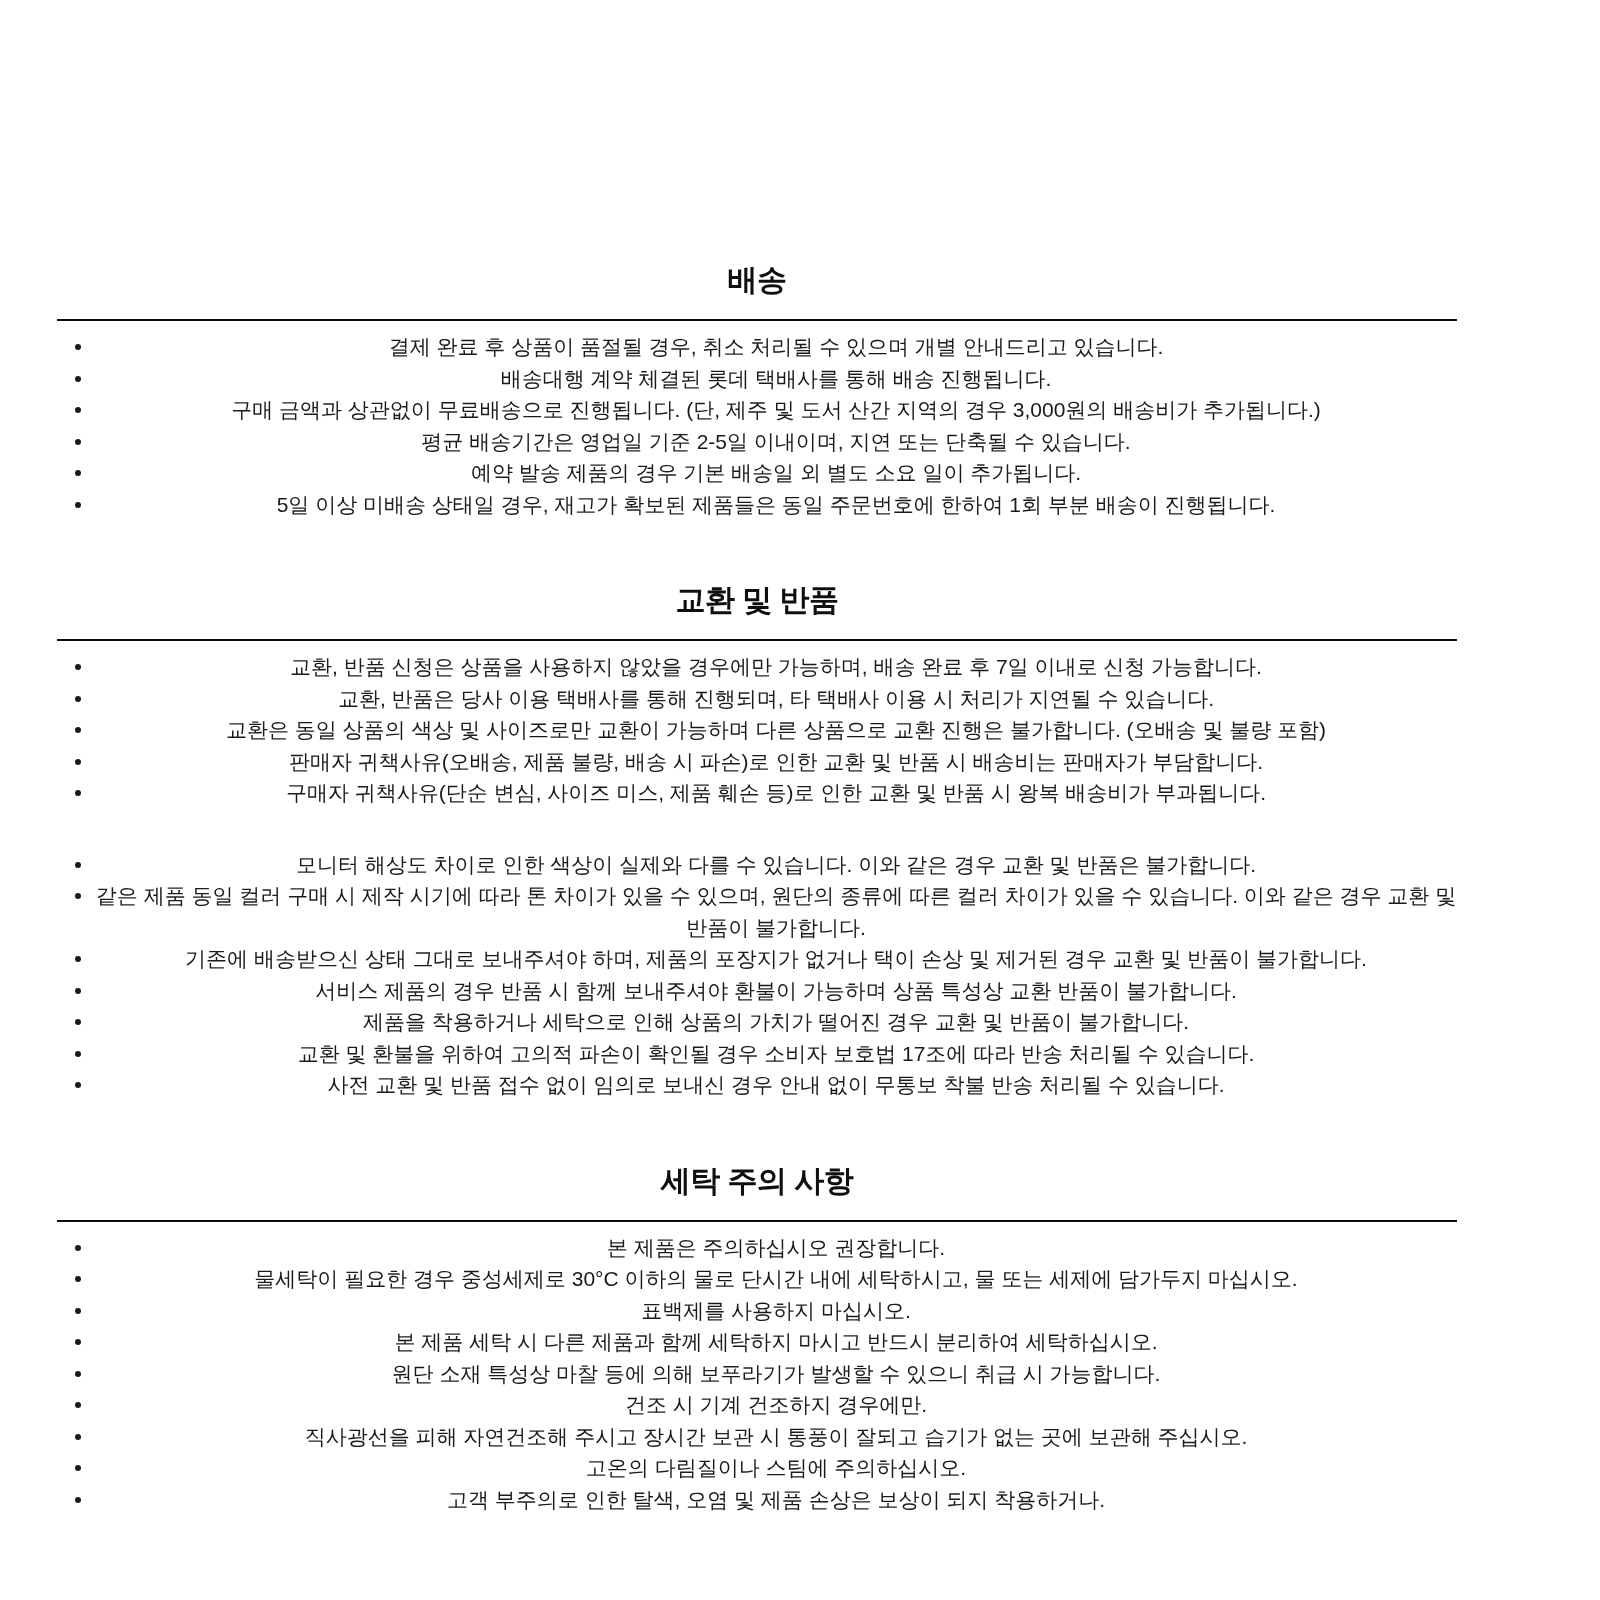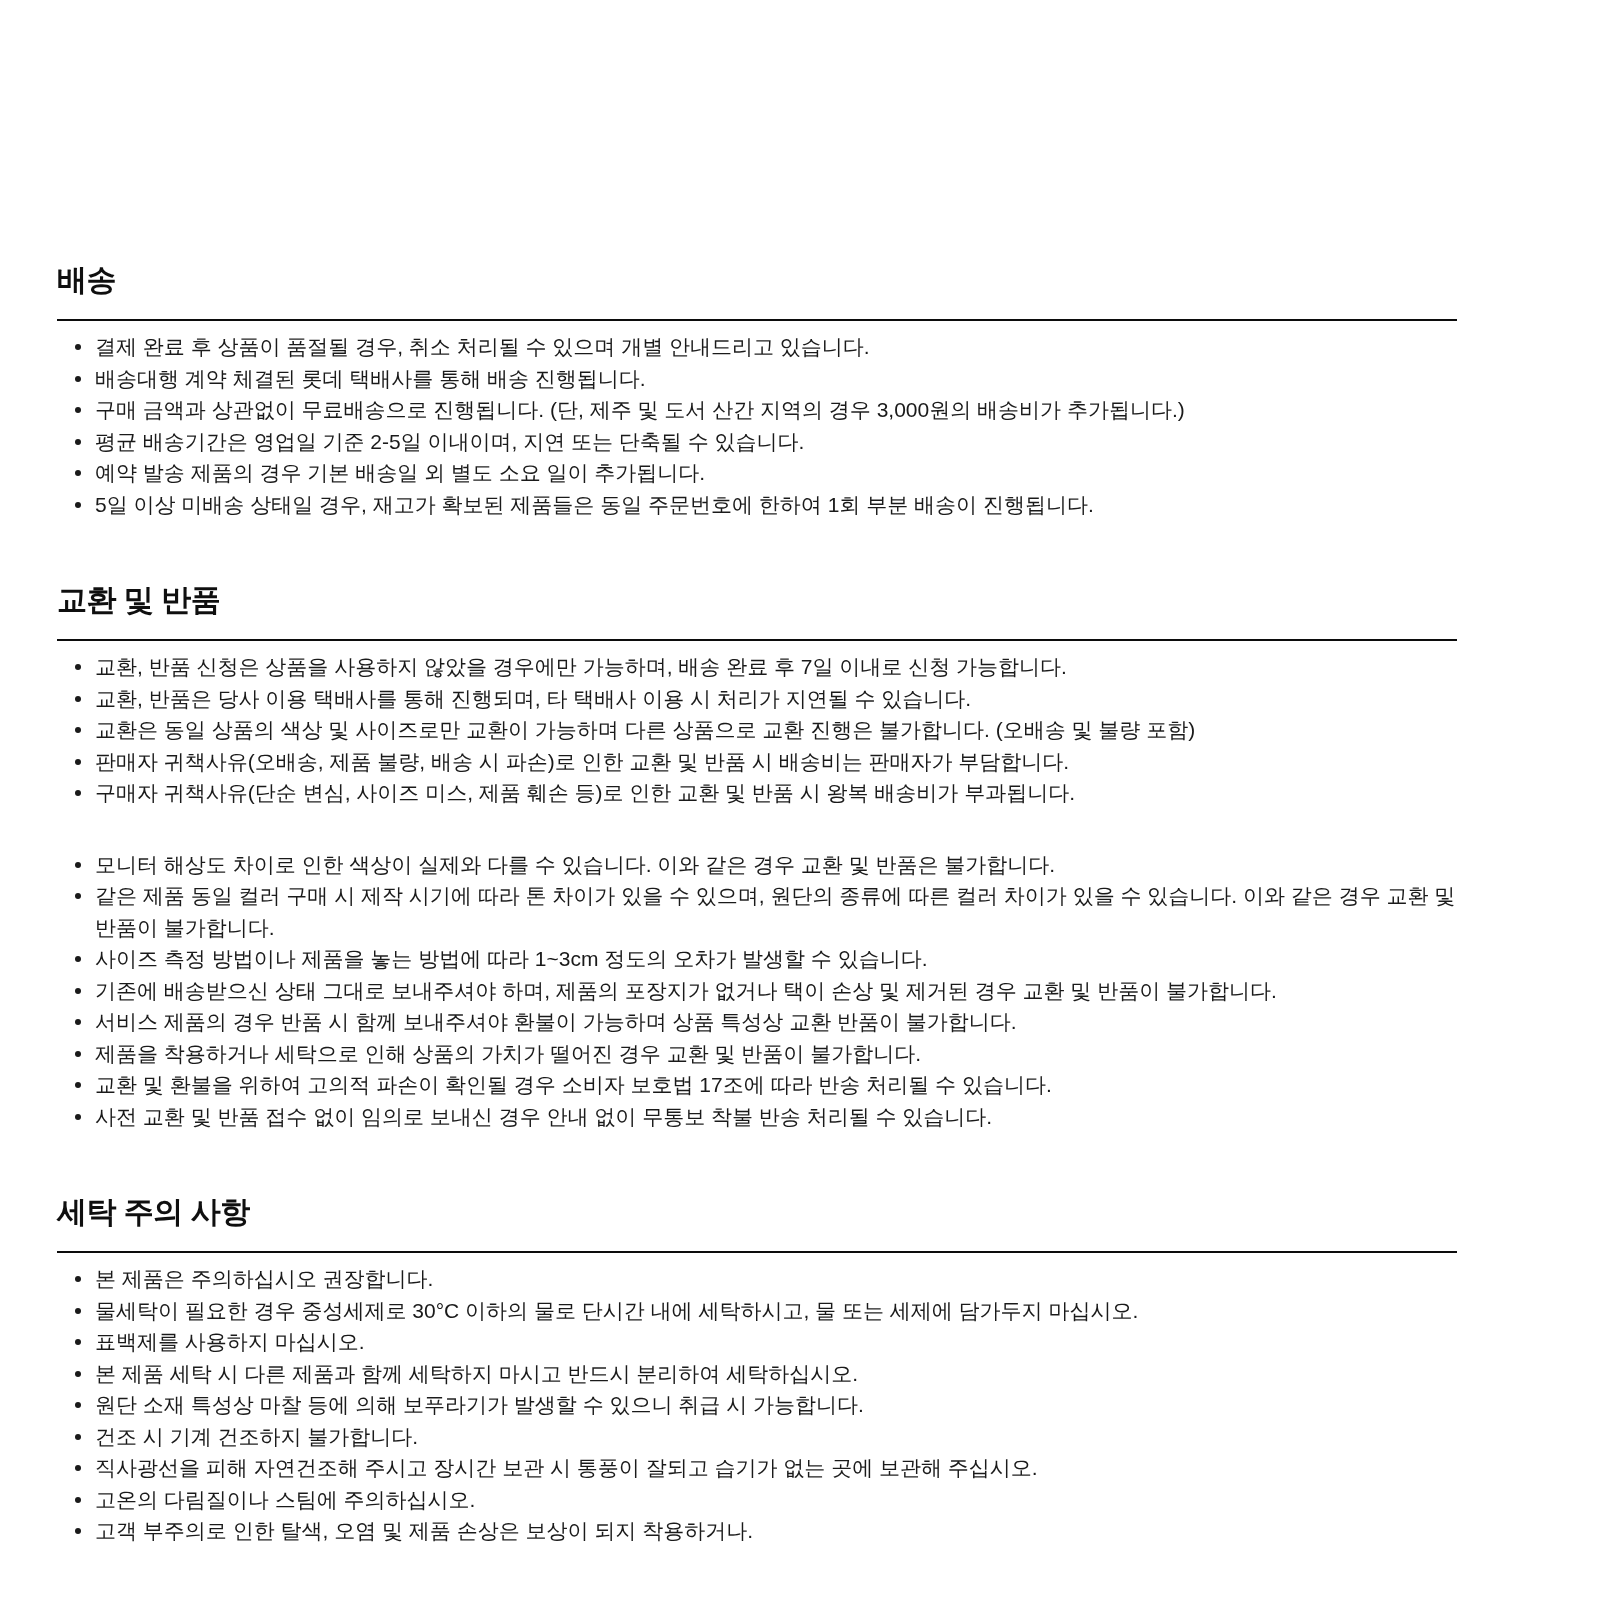--- a/index.html
+++ b/index.html
@@ -5,21 +5,21 @@
   * { margin: 0; padding: 0; box-sizing: border-box; }
   html, body { background: #ffffff; }
   body {
     width: 1600px;
     min-height: 1600px;
     font-family: "Liberation Sans", "DejaVu Sans", sans-serif;
     color: #1a1a1a;
     -webkit-font-smoothing: antialiased;
   }
   .page { padding: 262px 143px 40px 57px; }
-  .section { margin-bottom: 62px; }
+  .section { margin-bottom: 62px; text-align: center; }
   .section-title {
     font-size: 30px;
     font-weight: 700;
     color: #0f0f0f;
     letter-spacing: -0.5px;
     line-height: 1.2;
   }
   .rule {
     border: none;
     border-top: 2px solid #0c0c0c;
@@ -69,37 +69,36 @@
         <ul class="group">
           <li class="item">교환, 반품 신청은 상품을 사용하지 않았을 경우에만 가능하며, 배송 완료 후 7일 이내로 신청 가능합니다.</li>
           <li class="item">교환, 반품은 당사 이용 택배사를 통해 진행되며, 타 택배사 이용 시 처리가 지연될 수 있습니다.</li>
           <li class="item">교환은 동일 상품의 색상 및 사이즈로만 교환이 가능하며 다른 상품으로 교환 진행은 불가합니다. (오배송 및 불량 포함)</li>
           <li class="item">판매자 귀책사유(오배송, 제품 불량, 배송 시 파손)로 인한 교환 및 반품 시 배송비는 판매자가 부담합니다.</li>
           <li class="item">구매자 귀책사유(단순 변심, 사이즈 미스, 제품 훼손 등)로 인한 교환 및 반품 시 왕복 배송비가 부과됩니다.</li>
         </ul>
         <ul class="group">
           <li class="item">모니터 해상도 차이로 인한 색상이 실제와 다를 수 있습니다. 이와 같은 경우 교환 및 반품은 불가합니다.</li>
           <li class="item">같은 제품 동일 컬러 구매 시 제작 시기에 따라 톤 차이가 있을 수 있으며, 원단의 종류에 따른 컬러 차이가 있을 수 있습니다. 이와 같은 경우 교환 및 반품이 불가합니다.</li>
-          <li class="item">사이즈 측정 방법이나 제품을 놓는 방법에 따라 1~3cm 정도의 오차가 발생할 수 있습니다.</li>
           <li class="item">기존에 배송받으신 상태 그대로 보내주셔야 하며, 제품의 포장지가 없거나 택이 손상 및 제거된 경우 교환 및 반품이 불가합니다.</li>
           <li class="item">서비스 제품의 경우 반품 시 함께 보내주셔야 환불이 가능하며 상품 특성상 교환 반품이 불가합니다.</li>
           <li class="item">제품을 착용하거나 세탁으로 인해 상품의 가치가 떨어진 경우 교환 및 반품이 불가합니다.</li>
           <li class="item">교환 및 환불을 위하여 고의적 파손이 확인될 경우 소비자 보호법 17조에 따라 반송 처리될 수 있습니다.</li>
           <li class="item">사전 교환 및 반품 접수 없이 임의로 보내신 경우 안내 없이 무통보 착불 반송 처리될 수 있습니다.</li>
         </ul>
       </section>
       <section class="section">
         <h2 class="section-title">세탁 주의 사항</h2>
         <hr class="rule">
         <ul class="group">
           <li class="item">본 제품은 주의하십시오 권장합니다.</li>
           <li class="item">물세탁이 필요한 경우 중성세제로 30°C 이하의 물로 단시간 내에 세탁하시고, 물 또는 세제에 담가두지 마십시오.</li>
           <li class="item">표백제를 사용하지 마십시오.</li>
           <li class="item">본 제품 세탁 시 다른 제품과 함께 세탁하지 마시고 반드시 분리하여 세탁하십시오.</li>
           <li class="item">원단 소재 특성상 마찰 등에 의해 보푸라기가 발생할 수 있으니 취급 시 가능합니다.</li>
-          <li class="item">건조 시 기계 건조하지 불가합니다.</li>
+          <li class="item">건조 시 기계 건조하지 경우에만.</li>
           <li class="item">직사광선을 피해 자연건조해 주시고 장시간 보관 시 통풍이 잘되고 습기가 없는 곳에 보관해 주십시오.</li>
           <li class="item">고온의 다림질이나 스팀에 주의하십시오.</li>
           <li class="item">고객 부주의로 인한 탈색, 오염 및 제품 손상은 보상이 되지 착용하거나.</li>
         </ul>
       </section>
     </div>
 </main>
 
 </body></html>

